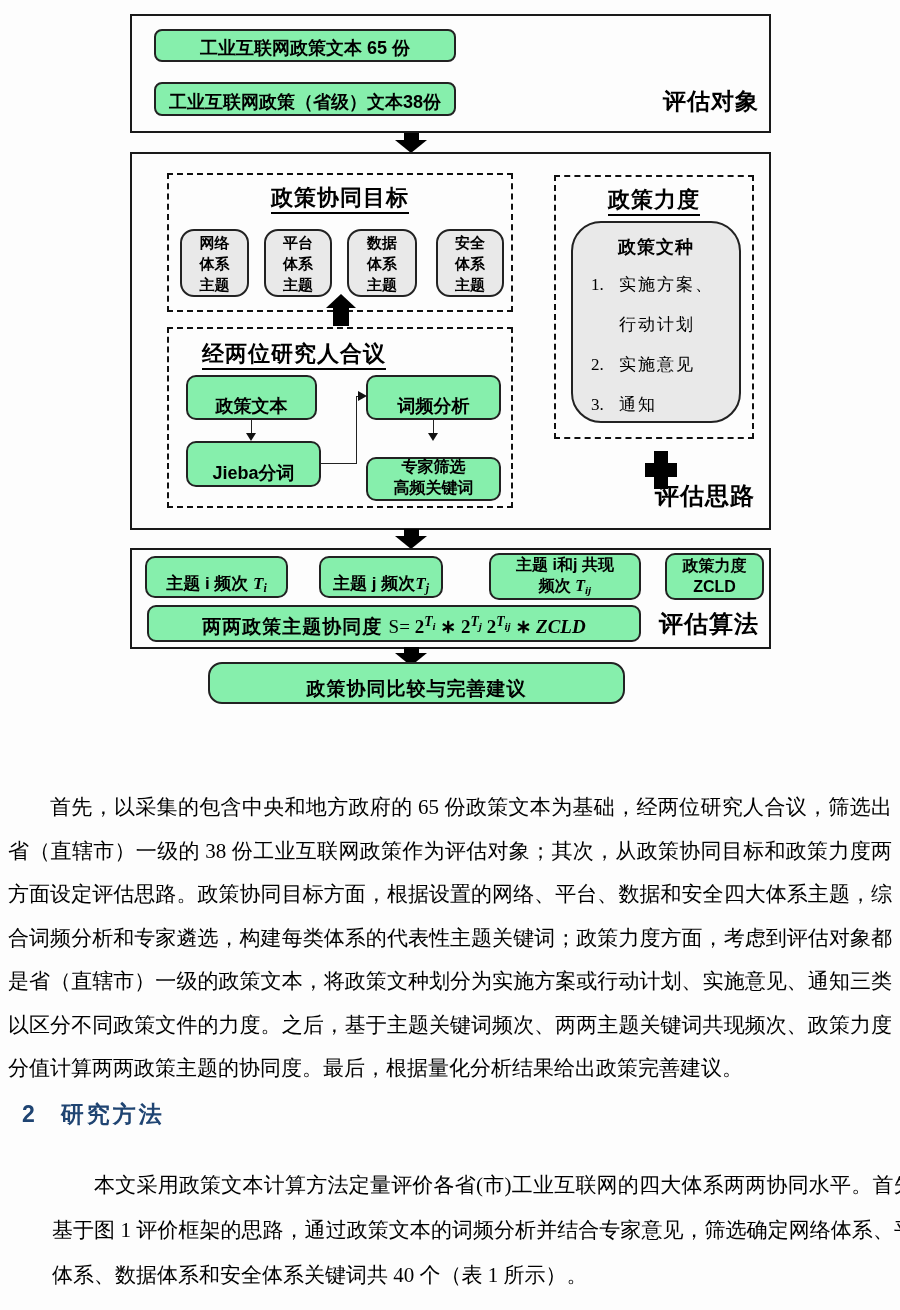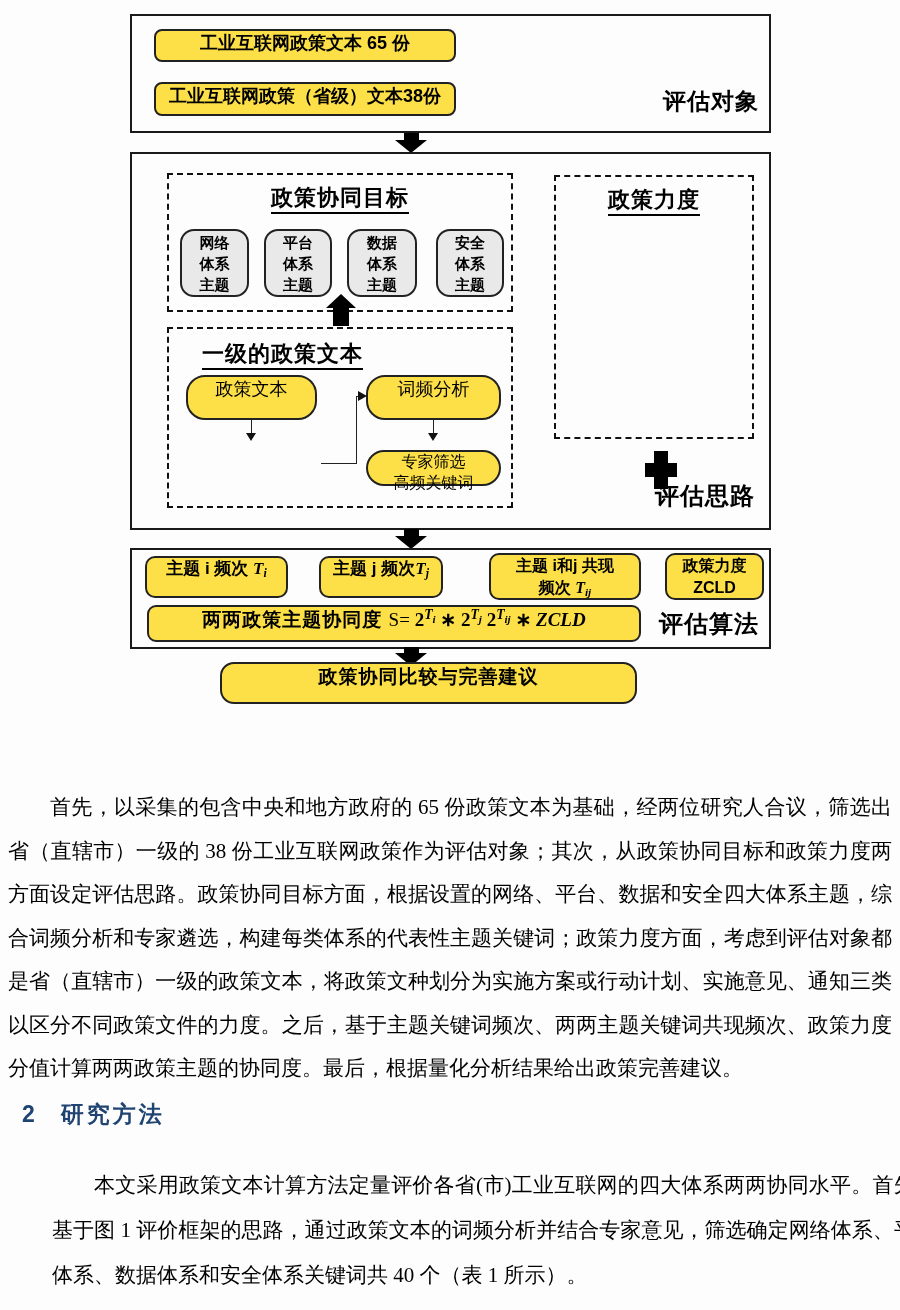--- a/index.html
+++ b/index.html
@@ -1,22 +1,22 @@
 <!DOCTYPE html>
 <html><head>
 <meta charset="utf-8">
 <style>
   html,body{margin:0;padding:0;background:#fff;}
   .page{position:relative;width:900px;height:1310px;background:#fdfdfd;overflow:hidden;
         font-family:"Liberation Sans",sans-serif;color:#000;}
   
   .cont{position:absolute;border:2px solid #1a1a1a;background:transparent;box-sizing:border-box;}
   .dashbox{position:absolute;border:2px dashed #111;box-sizing:border-box;}
-  .gbox{position:absolute;background:#fde047;border:2px solid #222;box-sizing:border-box;
-        display:flex;align-items:flex-start;justify-content:center;text-align:center;}
+  .gbox{position:absolute;background:#86efac;border:2px solid #222;box-sizing:border-box;
+        display:flex;align-items:flex-end;justify-content:center;text-align:center;}
   .seclabel{position:absolute;font-weight:bold;font-size:24px;letter-spacing:1px;}
   .utitle{font-weight:bold;font-size:22px;border-bottom:2px solid #000;padding-bottom:2px;letter-spacing:1px;}
   
   .barrow{position:absolute;width:32px;}
   .barrow .sh{margin:0 auto;width:15px;background:#000;}
   .barrow .hd{width:0;height:0;margin:0 auto;border-left:16px solid transparent;border-right:16px solid transparent;border-top:13px solid #000;}
   .barrow-up{position:absolute;width:30px;}
   .barrow-up .hd{width:0;height:0;margin:0 auto;border-left:15px solid transparent;border-right:15px solid transparent;border-bottom:14px solid #000;}
   .barrow-up .sh{margin:0 auto;width:16px;height:18px;background:#000;}
   
@@ -28,21 +28,21 @@
   .hline{position:absolute;height:0;border-top:1.6px solid #222;}
   .tri-d{position:absolute;width:0;height:0;border-left:5px solid transparent;border-right:5px solid transparent;border-top:8px solid #111;}
   .tri-r{position:absolute;width:0;height:0;border-top:5.5px solid transparent;border-bottom:5.5px solid transparent;border-left:9px solid #111;}
   
   .boxA{left:22px;width:302px;height:33px;border-radius:8px;font-weight:bold;font-size:18px;}
   
   .topic-box{position:absolute;top:54px;width:69px;height:68px;background:#e9e9e9;border:2px solid #222;
              border-radius:14px;box-sizing:border-box;display:flex;align-items:center;justify-content:center;
              text-align:center;font-weight:bold;font-size:15px;line-height:1.4;}
   
-  .node{border-radius:19px;font-weight:normal;font-size:18px;}
+  .node{border-radius:10px;font-weight:bold;font-size:18px;}
   
   .ps-doc{position:absolute;left:15px;top:44px;width:170px;height:202px;background:#e9e9e9;border:2px solid #222;
           border-radius:30px;box-sizing:border-box;}
   .ps-title{text-align:center;font-weight:bold;font-size:18px;margin-top:12px;letter-spacing:1px;}
   .ps-list{margin:6px 14px 0 18px;font-family:"Liberation Serif",serif;font-size:17px;}
   .ps-row{display:flex;line-height:40px;}
   .ps-num{width:28px;flex:none;}
   .ps-text{letter-spacing:2px;}
   
   .algo-box{border-radius:10px;font-weight:bold;font-size:17px;line-height:1.35;}
@@ -50,21 +50,21 @@
   
   .sg-n{}
   .sg-it{font-style:italic;font-family:"Liberation Serif",serif;}
   .sg-sub{font-style:italic;font-family:"Liberation Serif",serif;font-size:0.7em;vertical-align:-0.25em;}
   .sg-b{font-weight:bold;}
   .sg-bi{font-weight:bold;font-style:italic;}
   .sg-cnb{font-weight:bold;font-family:"Liberation Sans",sans-serif;letter-spacing:1px;}
   .sg-sup{font-weight:bold;font-style:italic;font-size:0.72em;vertical-align:0.5em;}
   .sg-ss{font-weight:bold;font-style:italic;font-size:0.58em;vertical-align:0.3em;}
   
-  .concl{left:220px;top:662px;width:417px;height:42px;border-radius:14px;font-weight:bold;font-size:19px;letter-spacing:1px;}
+  .concl{left:208px;top:662px;width:417px;height:42px;border-radius:14px;font-weight:bold;font-size:19px;letter-spacing:1px;}
   .caption{position:absolute;left:0;top:716px;width:900px;text-align:center;font-weight:bold;font-size:17.5px;letter-spacing:1px;}
   
   .para{position:absolute;left:8px;width:884px;font-family:"Liberation Serif",serif;font-size:21px;
         text-align:justify;text-indent:2em;color:#000;}
   .p1{top:786px;line-height:43.5px;}
   .p2{top:1163px;line-height:45px;margin-left:44px;}
   .section-h{position:absolute;left:22px;top:1099px;display:flex;align-items:baseline;
              font-weight:bold;font-size:23px;color:#1F4472;}
   .section-h .num{margin-right:26px;}
   .section-h .ttl{letter-spacing:3px;}
@@ -109,29 +109,32 @@
         </div>
     </div>
 
     <div class="barrow-up" style="left:194px;top:140px;">
       <div class="hd"></div>
       <div class="sh"></div>
     </div>
 
     <div class="dashbox" style="left:35px;top:173px;width:346px;height:181px;">
       <div style="position:absolute;left:33px;top:10px;">
-        <span class="utitle">一级的政策文本</span>
+        <span class="utitle">经两位研究人合议</span>
       </div>
       <div class="gbox node" style="left:17px;top:46px;width:131px;height:45px;">
         <span>政策文本</span>
       </div>
+      <div class="gbox node" style="left:17px;top:112px;width:135px;height:46px;">
+        <span>Jieba分词</span>
+      </div>
       <div class="gbox node" style="left:197px;top:46px;width:135px;height:45px;">
         <span>词频分析</span>
       </div>
-      <div class="gbox node" style="left:197px;top:121px;width:135px;height:36px;font-size:16px;line-height:1.3;">
+      <div class="gbox node" style="left:197px;top:128px;width:135px;height:44px;font-size:16px;line-height:1.3;">
           <span>专家筛选<br>高频关键词</span>
         </div>
 
       <div class="vline" style="left:82px;top:91px;height:14px;"></div>
       <div class="tri-d" style="left:77px;top:104px;"></div>
       <div class="vline" style="left:264px;top:91px;height:14px;"></div>
       <div class="tri-d" style="left:259px;top:104px;"></div>
 
       <div class="hline" style="left:152px;top:134px;width:36px;"></div>
       <div class="vline" style="left:187px;top:67px;height:68px;"></div>
@@ -141,20 +144,41 @@
 
     <div class="plus">
       <div class="v"></div>
       <div class="h"></div>
     </div>
 
     <div class="dashbox" style="left:422px;top:21px;width:200px;height:264px;">
       <div style="text-align:center;margin-top:8px;">
         <span class="utitle">政策力度</span>
       </div>
+      <div class="ps-doc">
+        <div class="ps-title">政策文种</div>
+        <div class="ps-list">
+          <div class="ps-row">
+            <span class="ps-num">1.</span>
+            <span class="ps-text">实施方案、</span>
+          </div>
+          <div class="ps-row">
+            <span class="ps-num"></span>
+            <span class="ps-text">行动计划</span>
+          </div>
+          <div class="ps-row">
+            <span class="ps-num">2.</span>
+            <span class="ps-text">实施意见</span>
+          </div>
+          <div class="ps-row">
+            <span class="ps-num">3.</span>
+            <span class="ps-text">通知</span>
+          </div>
+        </div>
+      </div>
     </div>
 
     <div class="seclabel" style="right:14px;bottom:16px;">评估思路</div>
   </div>
 
   <div class="barrow" style="left:395px;top:529px;">
     <div class="sh" style="height:7px;"></div>
     <div class="hd"></div>
   </div>
 

